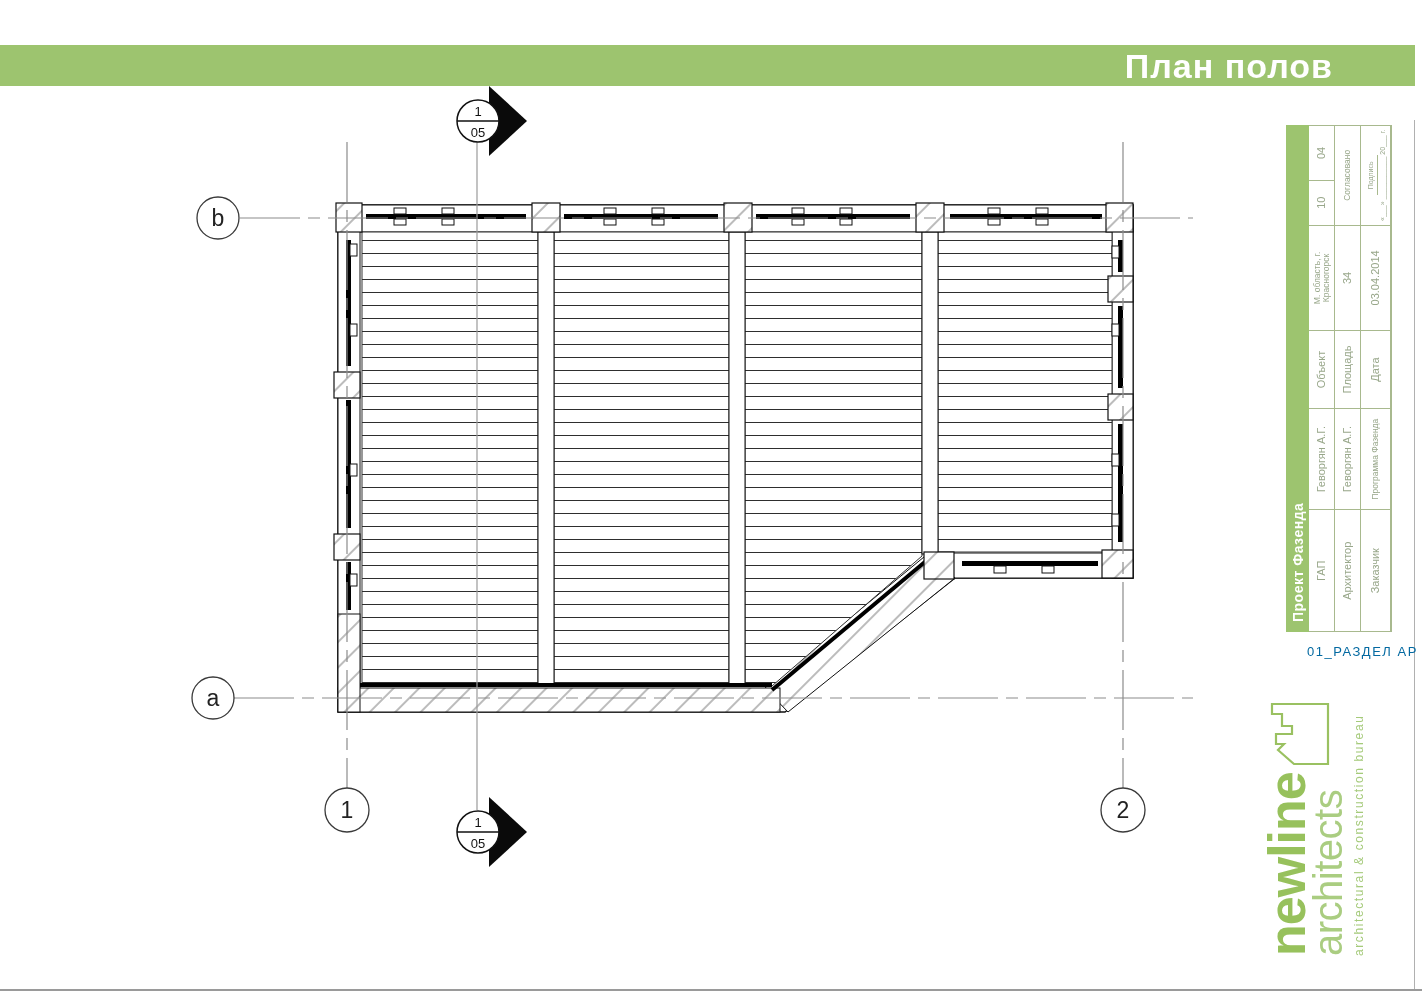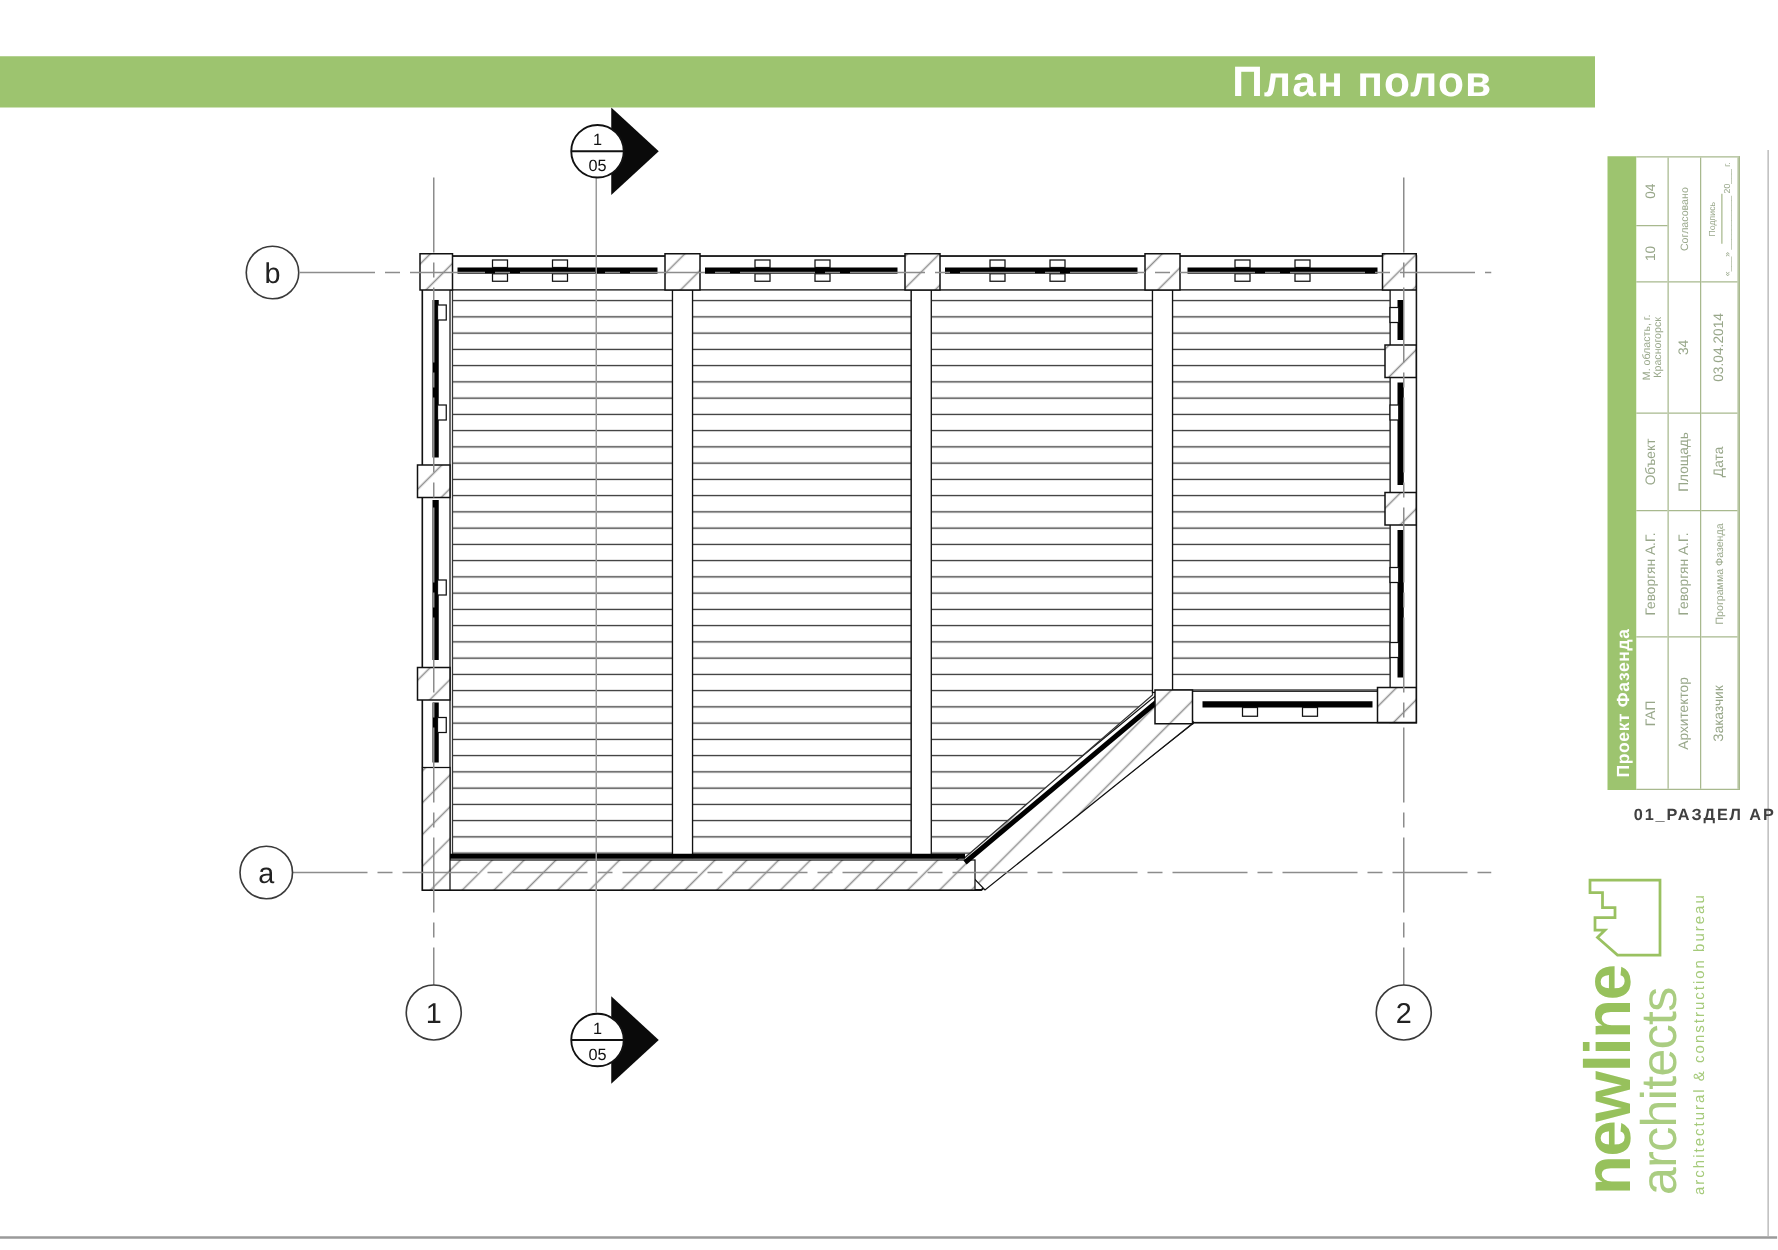--- a/index.html
+++ b/index.html
@@ -1,20 +1,20 @@
 <!DOCTYPE html>
 <html><head>
 <meta charset="utf-8">
 <style>
   html,body{margin:0;padding:0;background:#fff;}
   .page{position:relative;width:1422px;height:1000px;background:#fff;overflow:hidden;
         font-family:"Liberation Sans", sans-serif;}
 
   
-  .header-bar{position:absolute;left:0;top:45px;width:1276px;height:41px;background:#9dc46f;}
+  .header-bar{position:absolute;left:0;top:45px;width:1415px;height:41px;background:#9dc46f;}
   .header-title{position:absolute;right:82px;top:0;height:41px;line-height:42px;
         color:#ffffff;font-size:34px;font-weight:bold;letter-spacing:1px;}
 
   
   .border-bottom{position:absolute;left:0;top:989px;width:1422px;height:2px;background:#9a9a9a;}
   .border-right{position:absolute;left:1414px;top:120px;width:1px;height:869px;background:#b0b0b0;}
 
   
   .tb-rot{position:absolute;left:1286px;top:632px;width:507px;height:129px;
           transform:rotate(-90deg);transform-origin:0 0;}
@@ -28,21 +28,21 @@
      justify-content:center;text-align:center;font-size:11px;line-height:1.05;padding:1px 2px;}
   .c:last-child{border-right:none;}
   .r1 .c{height:25px;} .r2 .c{height:25px;} .r3 .c{height:29px;}
   .w1{width:122px;} .w2{width:102px;} .w3{width:78px;} .w4{width:106px;}
   .w5{width:45px;} .w6{width:54px;} .w56{width:99px;}
   .small{font-size:8.5px;}
   .sig{flex-direction:column;font-size:7px;line-height:1.3;padding-top:3px;}
   .sig-label{border-bottom:1px solid #a8b98e;padding:0 6px 1px 6px;}
   .sig-blank{white-space:nowrap;}
 
-  .section-code{position:absolute;left:1307px;top:644px;color:#404040;font-weight:bold;
+  .section-code{position:absolute;left:1307px;top:644px;color:#0369a1;font-weight:normal;
           font-size:13px;letter-spacing:1.5px;text-align:center;}
 
   
   .logo-rot{position:absolute;left:1266px;top:956px;width:302px;height:126px;
           transform:rotate(-90deg);transform-origin:0 0;}
   .logo-row{display:flex;align-items:flex-start;}
   .logo-newline{font-size:52px;font-weight:bold;color:#97c15c;line-height:.82;letter-spacing:-1px;}
   .logo-architects{font-size:40px;font-weight:normal;color:#aacd81;line-height:.95;letter-spacing:-.5px;}
   .logo-shape{margin-left:4px;margin-top:2px;}
   .logo-tagline{font-size:12px;color:#a5ca7a;letter-spacing:1.6px;margin-top:5px;white-space:nowrap;}

